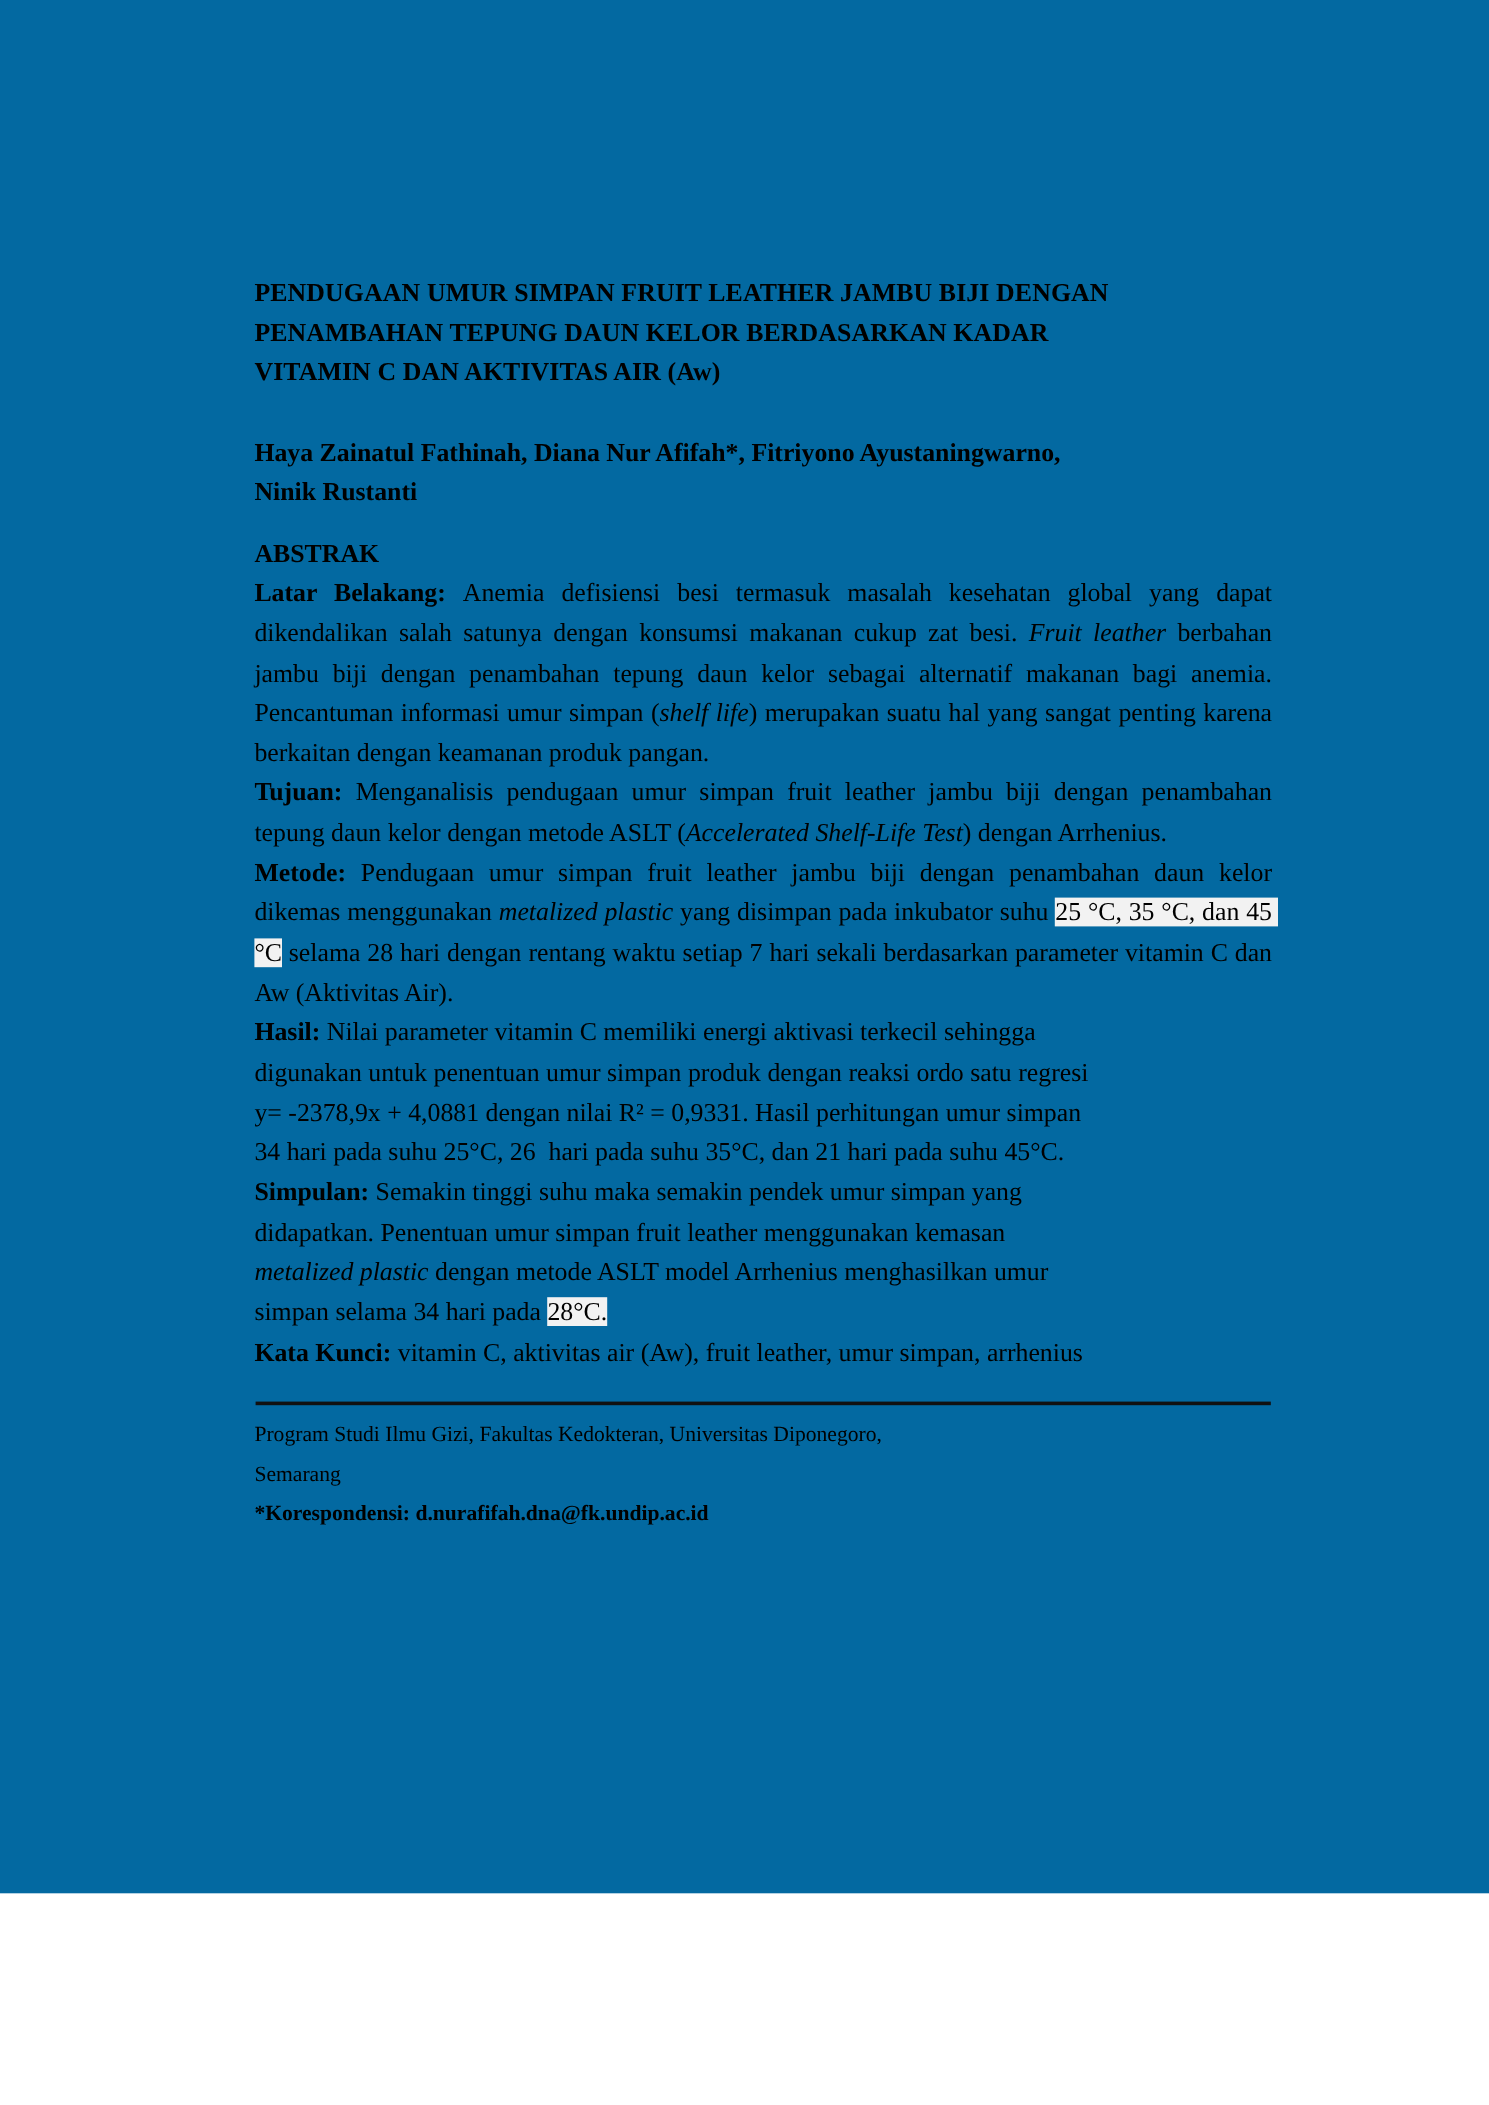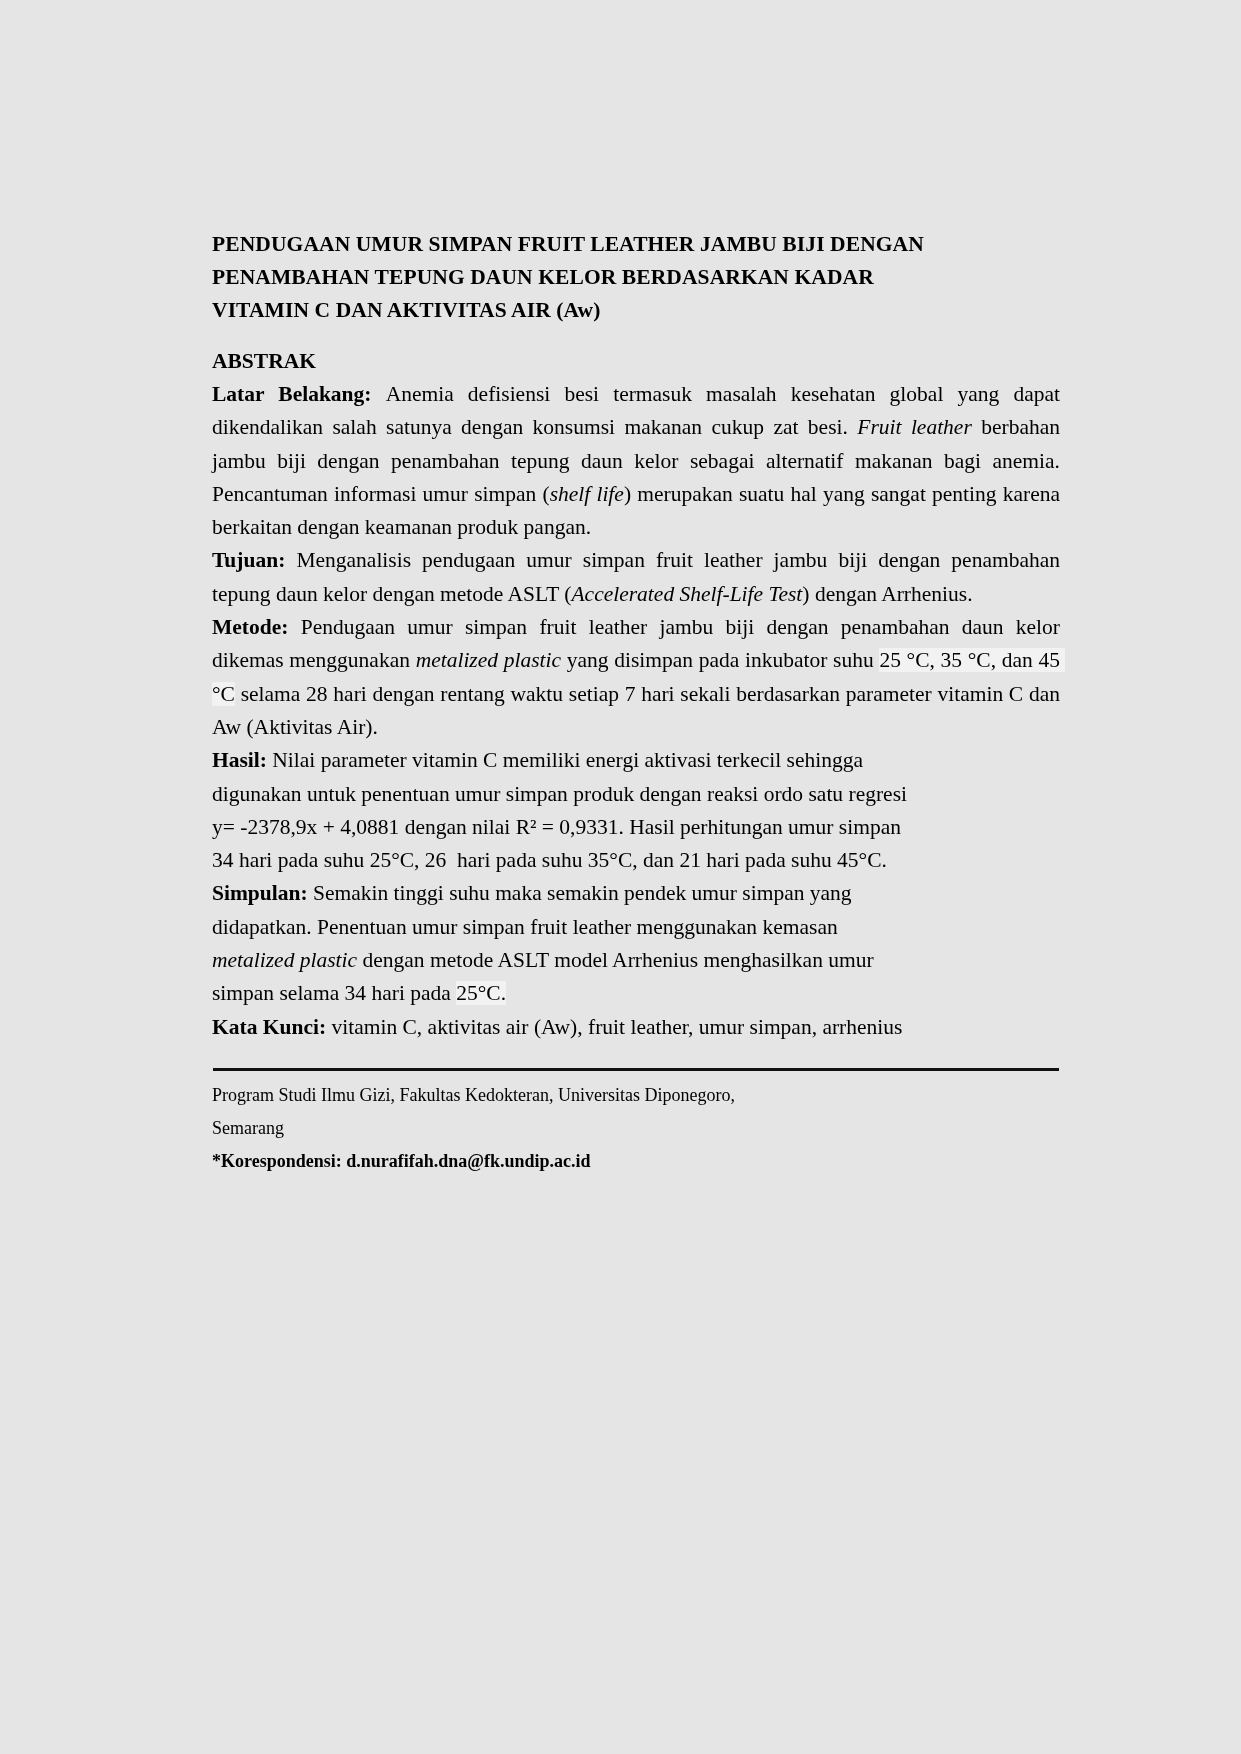--- a/index.html
+++ b/index.html
@@ -3,22 +3,22 @@
 <meta charset="utf-8">
 <style>
   html, body {
     margin: 0;
     padding: 0;
     background: #ffffff;
   }
   .page {
     position: relative;
     width: 1241px;
-    height: 1754px;
-    background: #e5e5e5;
+    height: 1578px;
+    background: #0369a1;
     color: #000000;
     font-family: "Liberation Serif", "DejaVu Serif", serif;
     overflow: hidden;
   }
   .content {
     position: absolute;
     left: 212px;
     top: 228px;
     width: 848px;
   }
@@ -75,35 +75,37 @@
 </head>
 <body>
 
 <div class="page">
   <div class="content">
 
     <div class="doc-title">PENDUGAAN UMUR SIMPAN FRUIT LEATHER JAMBU BIJI DENGAN
 PENAMBAHAN TEPUNG DAUN KELOR BERDASARKAN KADAR
 VITAMIN C DAN AKTIVITAS AIR (Aw)</div>
 
+    <div class="authors">Haya Zainatul Fathinah, Diana Nur Afifah*, Fitriyono Ayustaningwarno,
+Ninik Rustanti</div>
 
     <div class="abstract-heading">ABSTRAK</div>
 
     <div class="paragraphs">
         <p class="justify"><span class="b ">Latar Belakang: </span><span class="">Anemia defisiensi besi termasuk masalah kesehatan global yang dapat dikendalikan salah satunya dengan konsumsi makanan cukup zat besi. </span><span class="i ">Fruit leather</span><span class=""> berbahan jambu biji dengan penambahan tepung daun kelor sebagai alternatif makanan bagi anemia. Pencantuman informasi umur simpan (</span><span class="i ">shelf life</span><span class="">) merupakan suatu hal yang sangat penting karena  berkaitan dengan keamanan produk pangan.</span></p>
         <p class="justify"><span class="b ">Tujuan: </span><span class="">Menganalisis pendugaan umur simpan fruit leather jambu biji dengan penambahan tepung daun kelor dengan metode ASLT (</span><span class="i ">Accelerated Shelf-Life Test</span><span class="">) dengan Arrhenius.</span></p>
         <p class="justify"><span class="b ">Metode: </span><span class="">Pendugaan umur simpan fruit leather jambu biji dengan penambahan daun kelor dikemas menggunakan </span><span class="i ">metalized plastic</span><span class=""> yang disimpan pada inkubator suhu </span><span class="hl">25 °C, 35 °C, dan 45 °C</span><span class=""> selama 28 hari dengan rentang waktu setiap 7 hari sekali berdasarkan parameter vitamin C dan Aw (Aktivitas Air).</span></p>
         <p class="left"><span class="b ">Hasil: </span><span class="">Nilai parameter vitamin C memiliki energi aktivasi terkecil sehingga
 digunakan untuk penentuan umur simpan produk dengan reaksi ordo satu regresi
 y= -2378,9x + 4,0881 dengan nilai R² = 0,9331. Hasil perhitungan umur simpan
 34 hari pada suhu 25°C, 26  hari pada suhu 35°C, dan 21 hari pada suhu 45°C.</span></p>
         <p class="left"><span class="b ">Simpulan: </span><span class="">Semakin tinggi suhu maka semakin pendek umur simpan yang
 didapatkan. Penentuan umur simpan fruit leather menggunakan kemasan
 </span><span class="i ">metalized plastic</span><span class=""> dengan metode ASLT model Arrhenius menghasilkan umur
-simpan selama 34 hari pada </span><span class="hl">25°C.</span></p>
+simpan selama 34 hari pada </span><span class="hl">28°C.</span></p>
         <p class="left"><span class="b ">Kata Kunci: </span><span class="">vitamin C, aktivitas air (Aw), fruit leather, umur simpan, arrhenius</span></p>
       </div>
 
     <hr class="rule">
 
     <div class="affiliation">Program Studi Ilmu Gizi, Fakultas Kedokteran, Universitas Diponegoro,
 Semarang</div>
 
     <div class="correspondence">*Korespondensi: d.nurafifah.dna@fk.undip.ac.id</div>
 

